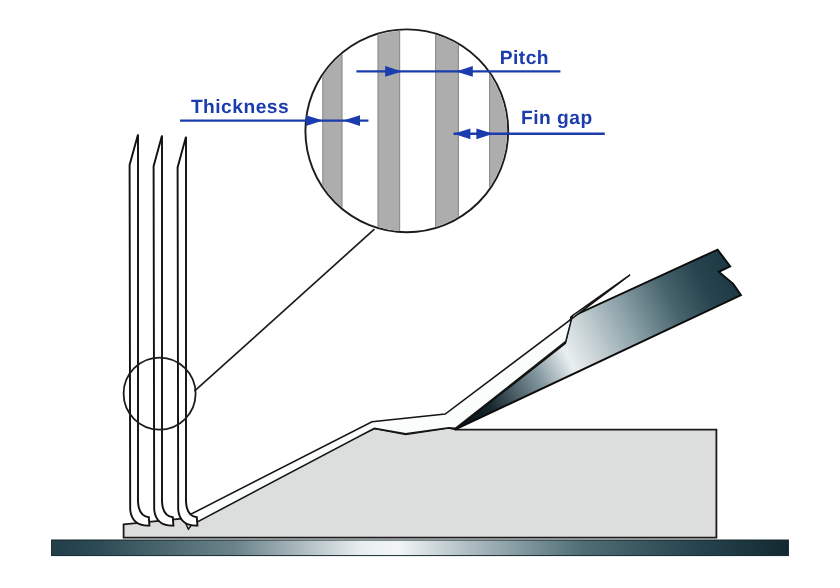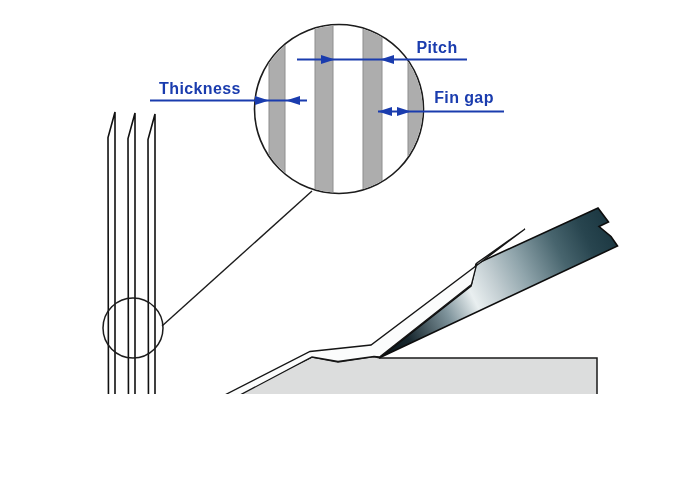--- a/index.html
+++ b/index.html
@@ -1,17 +1,17 @@
 <!DOCTYPE html>
 <html><head>
 <meta charset="utf-8">
 <style>
   html,body{margin:0;padding:0;background:#ffffff;}
   .canvas{
-    width:700px;height:394px;background:#ffffff;position:relative;overflow:hidden;
+    width:700px;height:490px;background:#ffffff;position:relative;overflow:hidden;
     font-family:"Liberation Sans", sans-serif;
   }
   svg{display:block;}
   text.callout{
     font-family:"Liberation Sans", sans-serif;
     font-weight:bold;
     font-size:16px;
     letter-spacing:0.4px;
   }
 </style>

